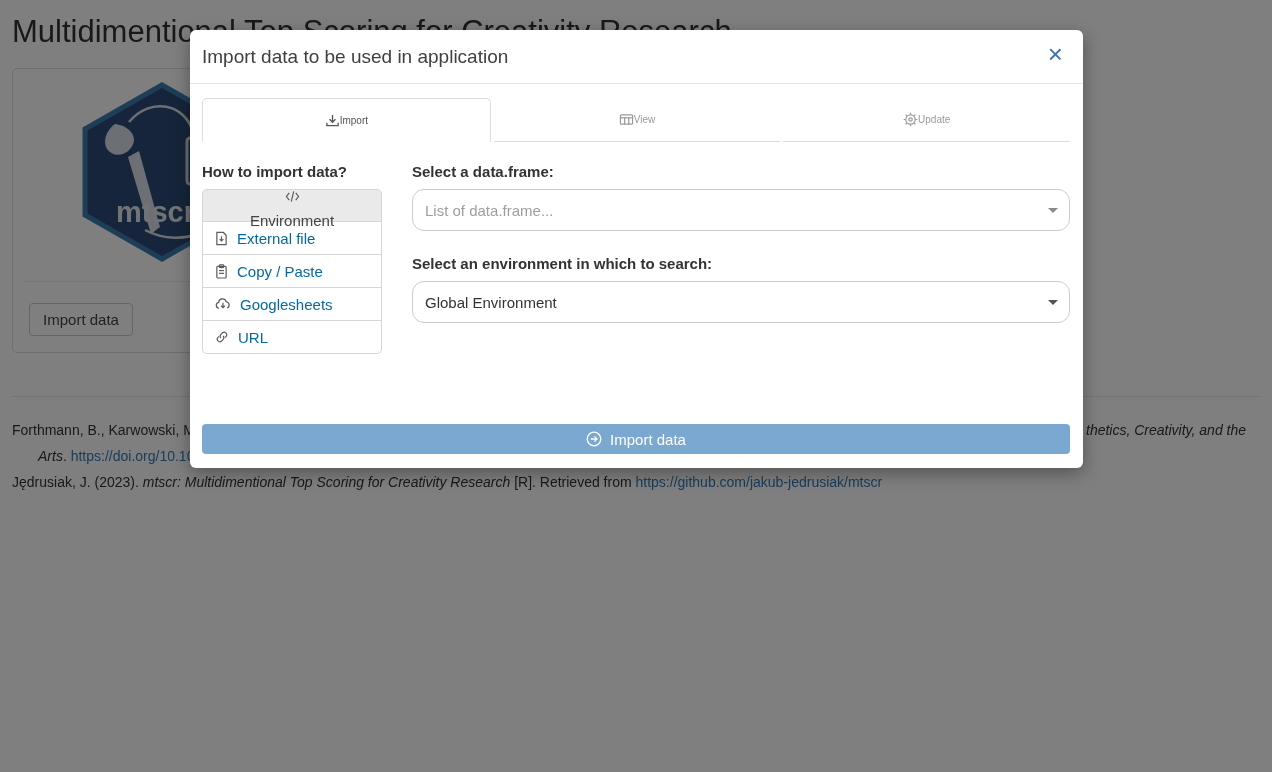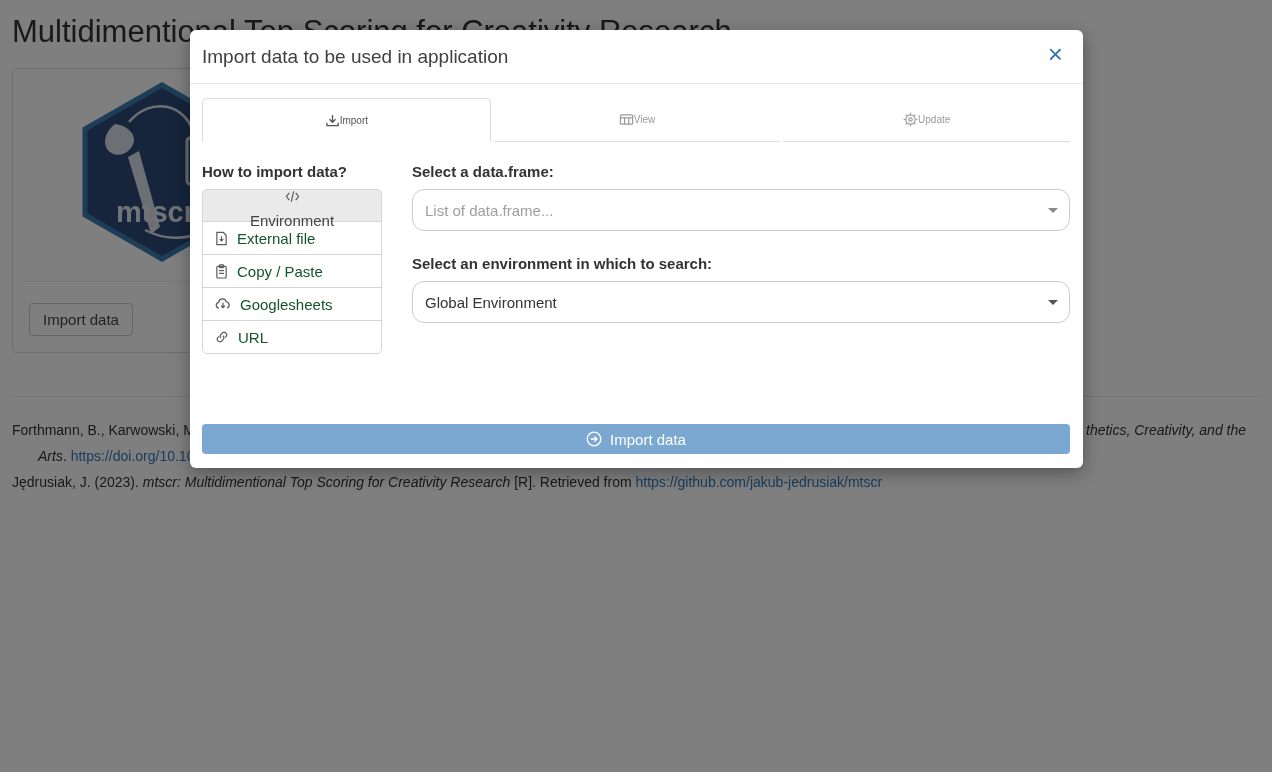--- a/index.html
+++ b/index.html
@@ -93,21 +93,21 @@
 
   
   .content { display: flex; margin-top: 21px; }
   .col-left { width: 180px; margin-right: 30px; flex: none; }
   .col-right { flex: 1; }
   .field-label { font-size: 15px; font-weight: bold; color: #333; margin-bottom: 9px; }
 
   .list-group { border-radius: 5px; }
   .list-item {
     height: 33px; display: flex; align-items: center; gap: 9px;
-    padding: 0 12px; font-size: 15px; color: #14532d;
+    padding: 0 12px; font-size: 15px; color: #0369a1;
     background: #fff; border: 1px solid #d6d6d6; border-top: none;
     cursor: pointer;
   }
   .list-item svg { stroke: #5c5c5c; flex: none; }
   .list-item:first-child { border-top: 1px solid #d6d6d6; border-radius: 5px 5px 0 0; flex-direction: column; }
   .list-item:last-child { border-radius: 0 0 5px 5px; }
   .list-item.active { background: #eaeaea; color: #444; }
 
   .select-box {
     position: relative; height: 42px;

